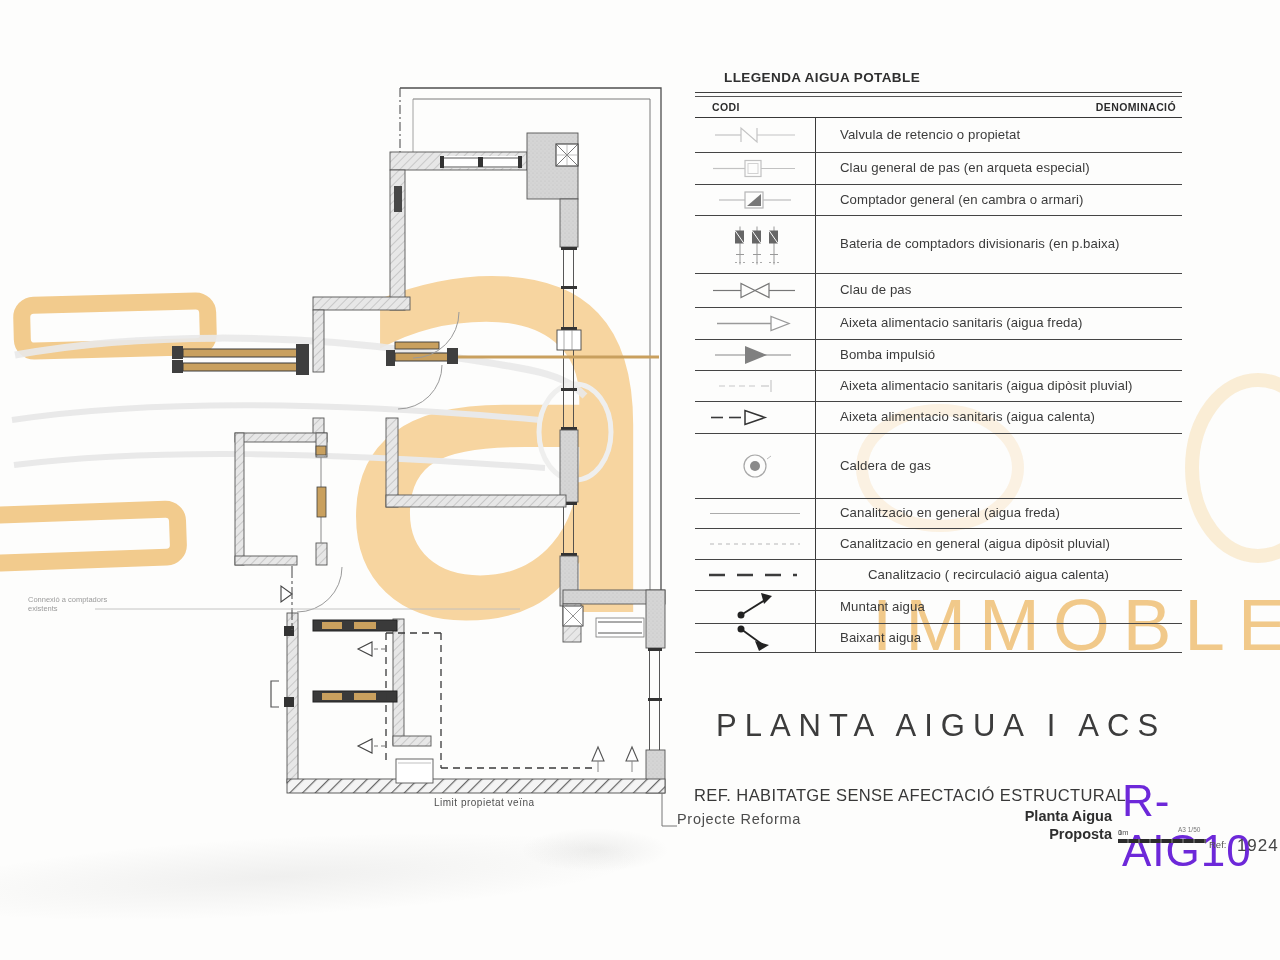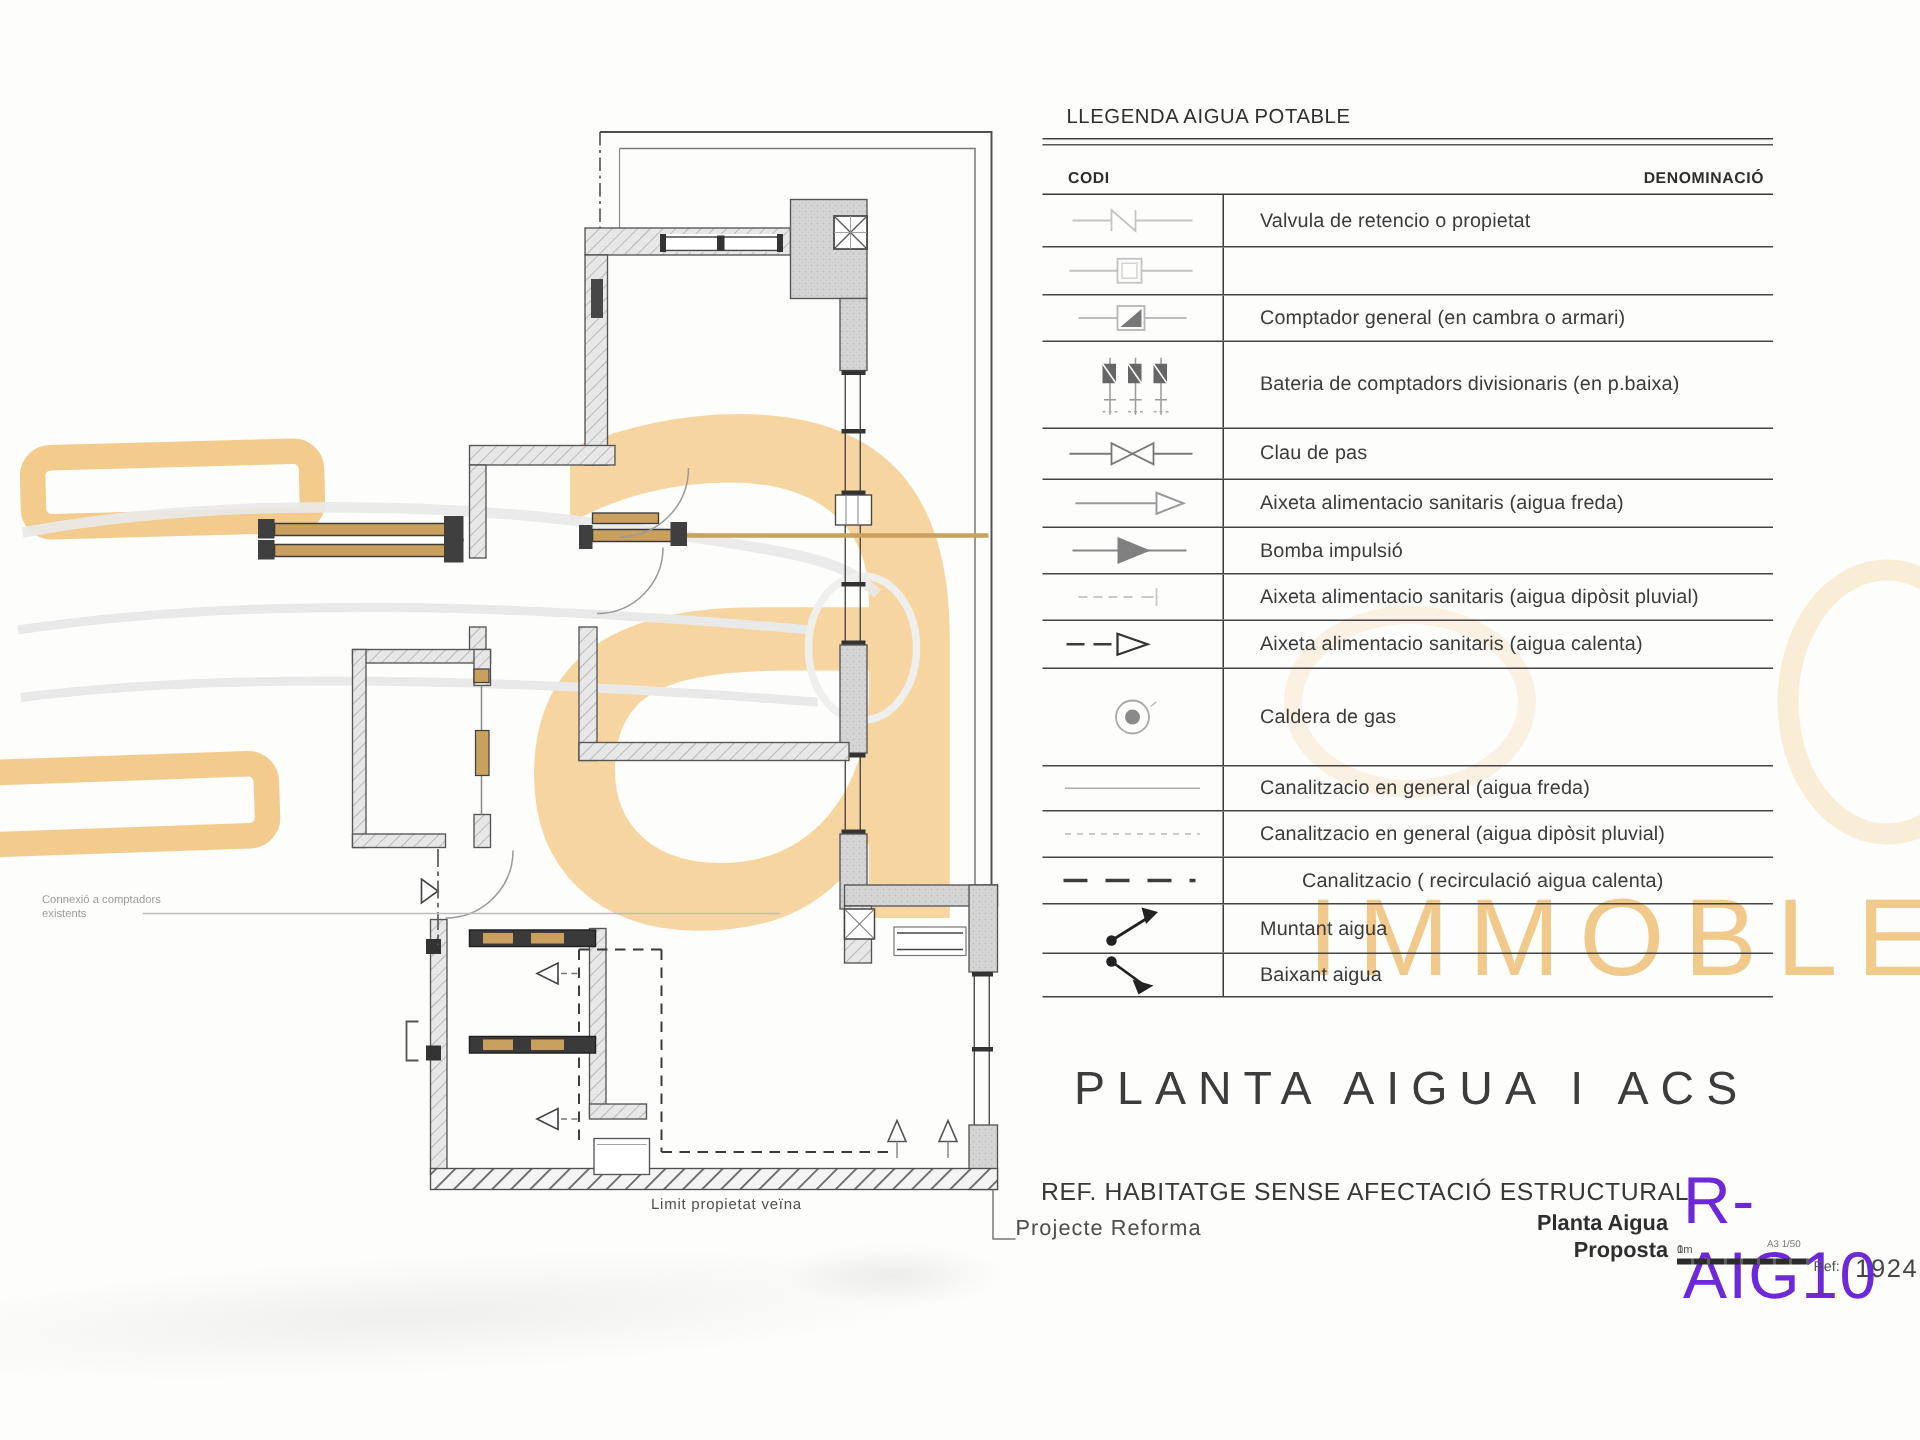--- a/index.html
+++ b/index.html
@@ -3,24 +3,24 @@
 <meta charset="utf-8">
 <style>
   html,body{margin:0;padding:0;background:#e8e8e8;}
   .page{
     position:relative;width:1280px;height:960px;background:#fdfdfc;
     overflow:hidden;font-family:"Liberation Sans",sans-serif;
   }
   .page svg.layer{position:absolute;left:0;top:0;}
   
   .legend{position:absolute;left:695px;top:70px;width:487px;z-index:3;}
-  .legend-title{font-weight:normal;font-size:13.5px;color:#2f2f2f;letter-spacing:.4px;margin-left:16px;}
+  .legend-title{font-weight:bold;font-size:13.5px;color:#2f2f2f;letter-spacing:.4px;margin-left:29px;}
   .dbl{margin-top:7px;height:2.5px;border-top:1.6px solid #3f3f3f;border-bottom:1px solid #555;}
   .legend-header{display:flex;justify-content:space-between;align-items:center;height:20px;
-    padding:12px 6px 0 17px;font-size:10.5px;font-weight:bold;color:#2d2d2d;letter-spacing:.4px;
+    padding:0 6px 0 17px;font-size:10.5px;font-weight:bold;color:#2d2d2d;letter-spacing:.4px;
     border-bottom:1.7px solid #383838;}
   .lrow{display:flex;align-items:stretch;border-bottom:1.4px solid #454545;}
   .lrow .sym{width:120px;border-right:1.7px solid #3a3a3a;display:flex;align-items:center;justify-content:center;}
   .lrow .lbl{flex:1;display:flex;align-items:center;padding-left:24px;font-size:13.2px;
     color:#3b3b3b;letter-spacing:.1px;line-height:1.05;}
   
   .tb{position:absolute;z-index:3;color:#3d3d3d;}
   .tb-title{left:716px;top:708px;font-size:31px;letter-spacing:8px;color:#3c3c3c;}
   .tb-ref{left:694px;top:786px;font-size:16.5px;letter-spacing:.4px;color:#383838;}
   .tb-project{left:677px;top:811px;font-size:14.5px;letter-spacing:.7px;color:#4d4d4d;}
@@ -238,20 +238,21 @@
         </div>
         <div class="lrow" style="height: 31px;">
           <div class="sym">
             <svg width="120" height="31" viewBox="0 0 120 31">
               <line x1="18" y1="15.5" x2="50" y2="15.5" stroke="#c2c2c2" stroke-width="1.2"></line>
               <rect x="50" y="7.5" width="16" height="16" fill="none" stroke="#c2c2c2" stroke-width="1.2"></rect>
               <rect x="53" y="10.5" width="10" height="10" fill="none" stroke="#d2d2d2" stroke-width="1"></rect>
               <line x1="66" y1="15.5" x2="100" y2="15.5" stroke="#c2c2c2" stroke-width="1.2"></line>
             </svg>
           </div>
+          <div class="lbl">Clau general de pas (en arqueta especial)</div>
         </div>
         <div class="lrow" style="height: 30px;">
           <div class="sym">
             <svg width="120" height="30" viewBox="0 0 120 30">
               <line x1="24" y1="15" x2="50" y2="15" stroke="#bdbdbd" stroke-width="1.2"></line>
               <rect x="50" y="7" width="18" height="16" fill="none" stroke="#b5b5b5" stroke-width="1.2"></rect>
               <polygon points="52,21 66,9 66,21" fill="#787878"></polygon>
               <line x1="68" y1="15" x2="96" y2="15" stroke="#bdbdbd" stroke-width="1.2"></line>
             </svg>
           </div>

